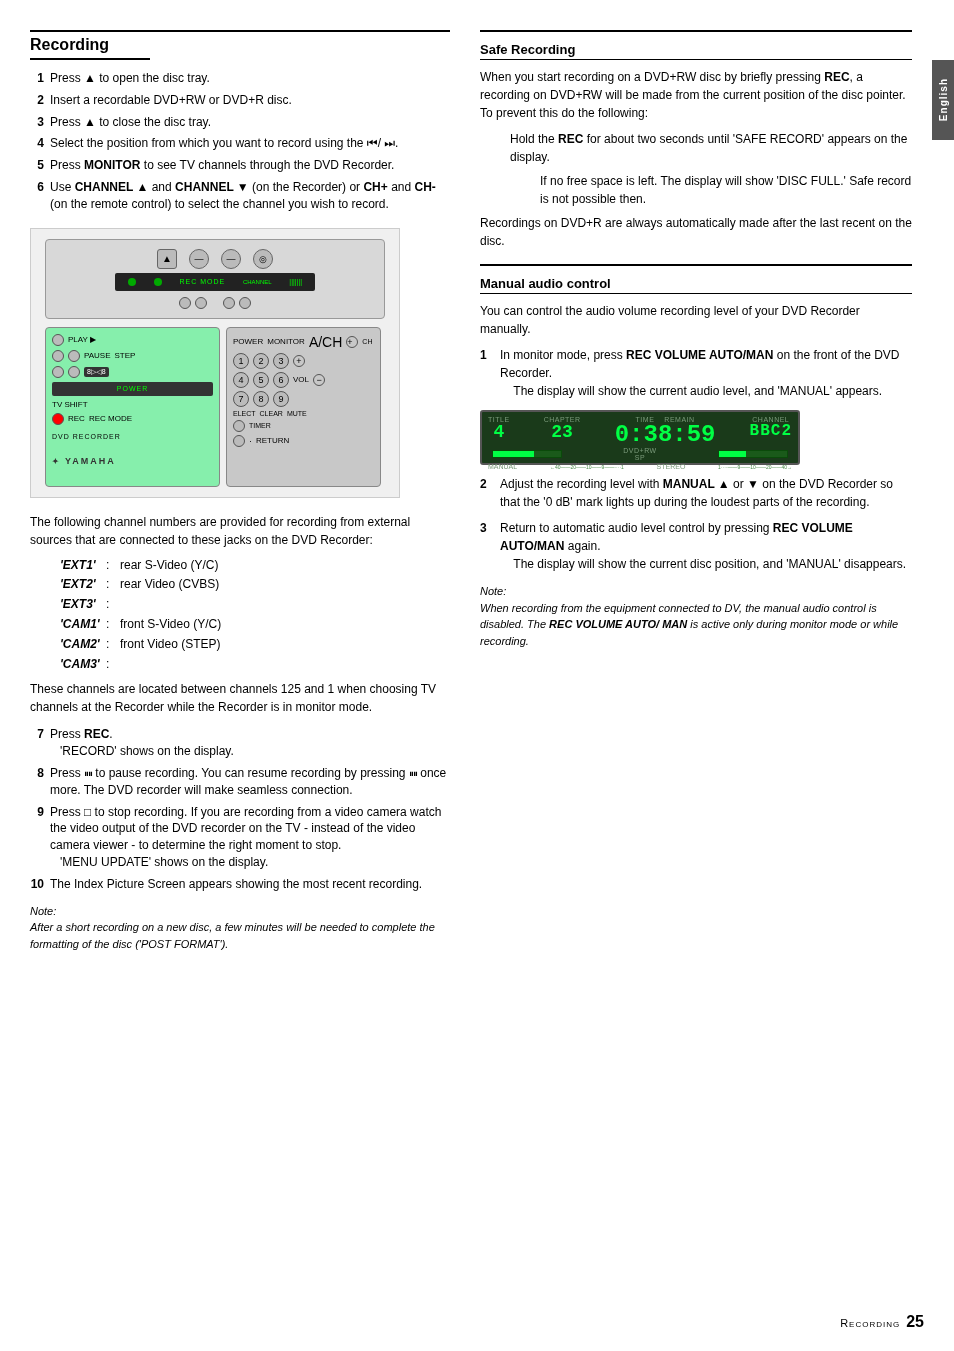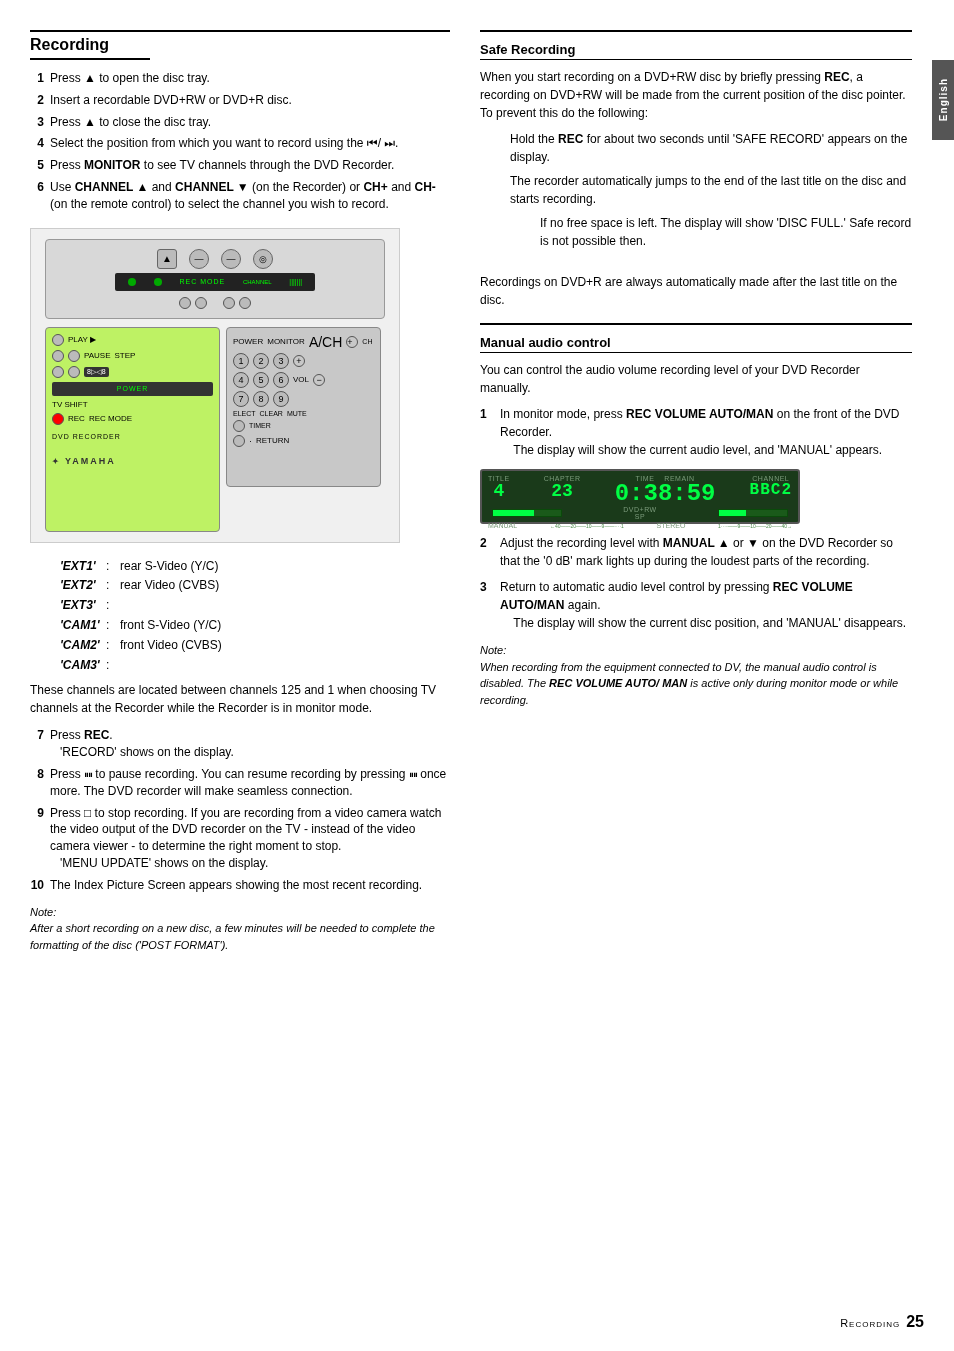--- a/index.html
+++ b/index.html
@@ -122,22 +122,22 @@
     }
 
     
     .device-bottom {
       width: 340px;
       display: flex;
       gap: 6px;
     }
     .device-left-panel {
       width: 175px;
-      height: 205px;
-      background: #bef264;
+      height: 160px;
+      background: #86efac;
       border: 1px solid #888;
       border-radius: 4px;
       position: relative;
       display: flex;
       flex-direction: column;
       padding: 6px;
       gap: 4px;
     }
     .device-right-panel {
       width: 155px;
@@ -277,21 +277,21 @@
 
     
     .para {
       margin-bottom: 8px;
       line-height: 1.5;
     }
 
     
     .indented {
       margin-left: 30px;
-      margin-bottom: 23px;
+      margin-bottom: 6px;
       line-height: 1.5;
     }
 
     
     .lcd-display {
       width: 320px;
       height: 55px;
       background: #1a3a1a;
       border: 2px solid #555;
       border-radius: 3px;
@@ -526,20 +526,21 @@
           <div class="btn-row">
             <div class="dev-btn-sm"></div>
             <div style="font-size:9px;">·</div>
             <div style="font-size:8px;">RETURN</div>
           </div>
         </div>
       </div>
     </div>
 
     
+    <p class="para">The following channel numbers are provided for recording from external sources that are connected to these jacks on the DVD Recorder:</p>
 
     
     <div class="channel-list">
       <div class="channel-row">
         <span class="channel-label">'EXT1'</span>
         <span class="channel-sep">:</span>
         <span class="channel-desc">rear S-Video (Y/C)</span>
       </div>
       <div class="channel-row">
         <span class="channel-label">'EXT2'</span>
@@ -551,21 +552,21 @@
         <span class="channel-sep">:</span>
       </div>
       <div class="channel-row">
         <span class="channel-label">'CAM1'</span>
         <span class="channel-sep">:</span>
         <span class="channel-desc">front S-Video (Y/C)</span>
       </div>
       <div class="channel-row">
         <span class="channel-label">'CAM2'</span>
         <span class="channel-sep">:</span>
-        <span class="channel-desc">front Video (CVBS)</span>
+        <span class="channel-desc">front Video (STEP)</span>
       </div>
       <div class="channel-row">
         <span class="channel-label">'CAM3'</span>
         <span class="channel-sep">:</span>
       </div>
     </div>
 
     <p class="para">These channels are located between channels 125 and 1 when choosing TV channels at the Recorder while the Recorder is in monitor mode.</p>
 
     
@@ -598,25 +599,24 @@
 
   <div class="right-col">
 
     <div class="section-top-border" style="margin-top:0;"></div>
     <div class="sub-heading">Safe Recording</div>
 
     <p class="para">When you start recording on a DVD+RW disc by briefly pressing <strong>REC</strong>, a recording on DVD+RW will be made from the current position of the disc pointer. To prevent this do the following:</p>
 
     <div class="indented">
       <p>Hold the <strong>REC</strong> for about two seconds until 'SAFE RECORD' appears on the display.</p>
-      <p style="margin-top:6px;">The recorder automatically jumps to the end of the last title on the disc and starts recording.</p>
       <p style="margin-top:6px;margin-left:30px;">If no free space is left. The display will show 'DISC FULL.' Safe record is not possible then.</p>
     </div>
 
-    <p class="para">Recordings on DVD+R are always automatically made after the last title on the disc.</p>
+    <p class="para">Recordings on DVD+R are always automatically made after the last recent on the disc.</p>
 
     <div class="section-top-border" style="margin-top:14px;"></div>
     <div class="sub-heading">Manual audio control</div>
 
     <p class="para">You can control the audio volume recording level of your DVD Recorder manually.</p>
 
     <ol class="steps-numbered">
       <li>
         <span class="step-num">1</span>
         <span>In monitor mode, press <strong>REC VOLUME AUTO/MAN</strong> on the front of the DVD Recorder.<br>&nbsp;&nbsp;&nbsp;&nbsp;The display will show the current audio level, and 'MANUAL' appears.</span>

